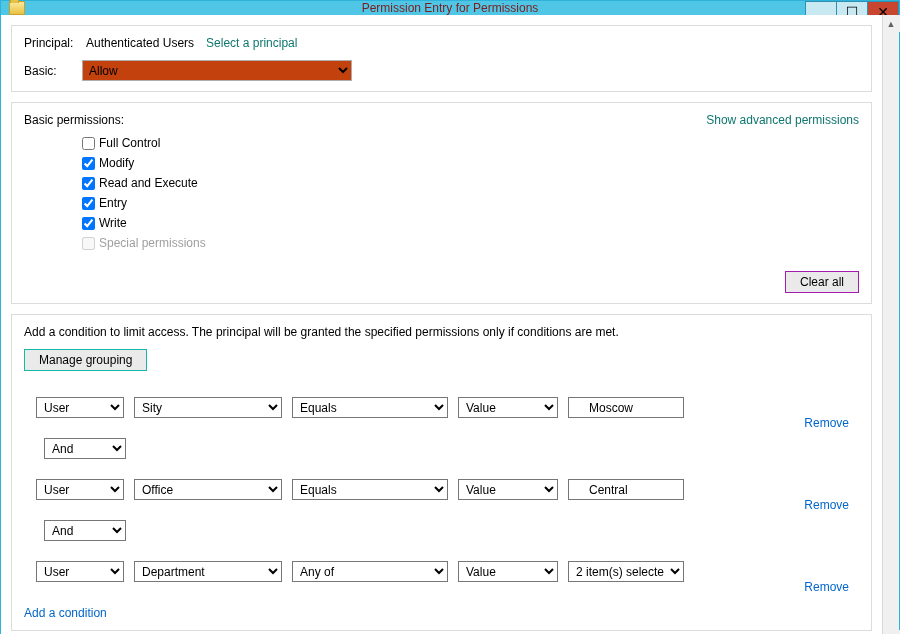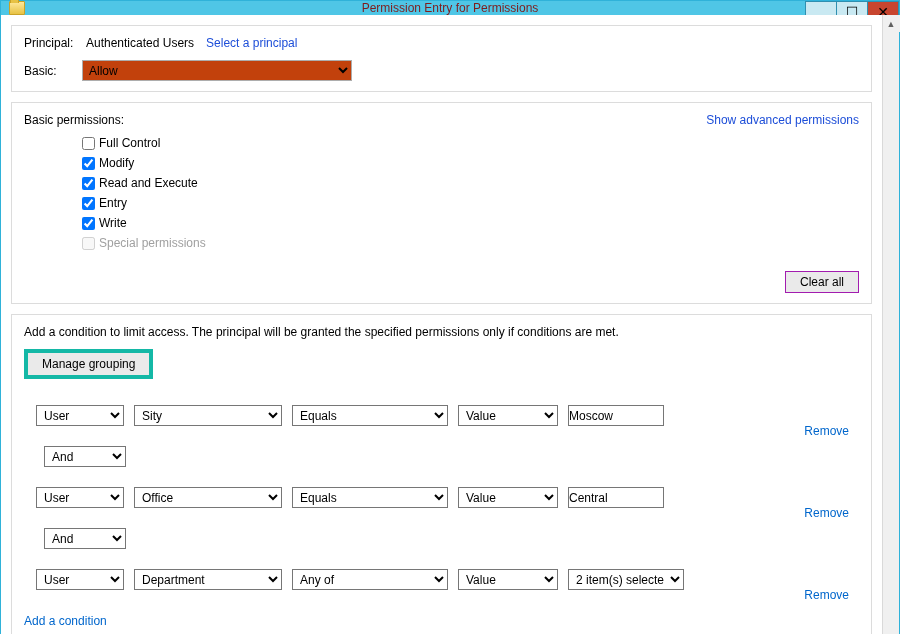--- a/index.html
+++ b/index.html
@@ -95,21 +95,21 @@
   .panel {
     border:1px solid #dcdcdc;
     padding:10px 12px;
     margin-bottom:10px;
     background:#fff;
   }
 
   .row { display:flex; align-items:center; margin-bottom:10px; }
   .row:last-child { margin-bottom:0; }
   .label-col { width:58px; color:#000; }
-  .link { color:#1d4ed8; cursor:pointer; }
+  .link { color:#0f766e; cursor:pointer; }
   .select-type {
     width:270px; height:21px;
     border:1px solid #adadad;
     background:#c2410c;
     font:inherit;
     padding:1px 2px;
   }
 
   .basic-header { display:flex; justify-content:space-between; align-items:flex-start; margin-bottom:6px; }
   .perm-list { margin-left:58px; }
@@ -122,45 +122,45 @@
     min-width:70px;
     padding:0 14px;
     background:#eaeaea;
     border:1px solid #a21caf;
     font:inherit;
     cursor:default;
   }
 
   .conditions-panel { padding:10px 12px 10px 12px; }
   .manage-grouping {
-    height:30px; padding:0 14px;
-    border:4px solid #14b8a6; background:#eaeaea;
+    height:22px; padding:0 14px;
+    border:1px solid #14b8a6; background:#eaeaea;
     font:inherit; cursor:default;
     display:inline-block;
   }
 
   .cond-rows { margin-top:14px; margin-left:12px; }
   .cond-row { display:flex; align-items:center; gap:10px; margin-bottom:8px; }
   .cond-row-op { margin-left:8px; margin-bottom:8px; }
   .csel {
     height:21px; border:1px solid #767676;
     background:#fff; font:inherit;
     padding:1px 3px;
   }
   .w-user { width:88px; }
   .w-attr { width:148px; }
   .w-oper { width:156px; }
   .w-valtype { width:100px; }
   .w-val { width:116px; }
   .w-and { width:82px; }
   .cinput {
-    height:21px; width:96px;
+    height:21px; width:116px;
     border:1px solid #767676;
     background:#fff; font:inherit;
-    padding:1px 0;
+    padding:1px 20px;
   }
   .remove-link { margin-left:auto; margin-right:10px; color:#0066cc; cursor:pointer;margin-top:31px; }
   .add-cond { margin-top:4px; color:#0066cc; cursor:pointer; display:inline-block; }
 
   .footer {
     height:38px;
     border-top:1px solid #e0e0e0;
     display:flex; justify-content:flex-end; align-items:center;
     gap:8px; padding-right:16px;
     background:#fff;

